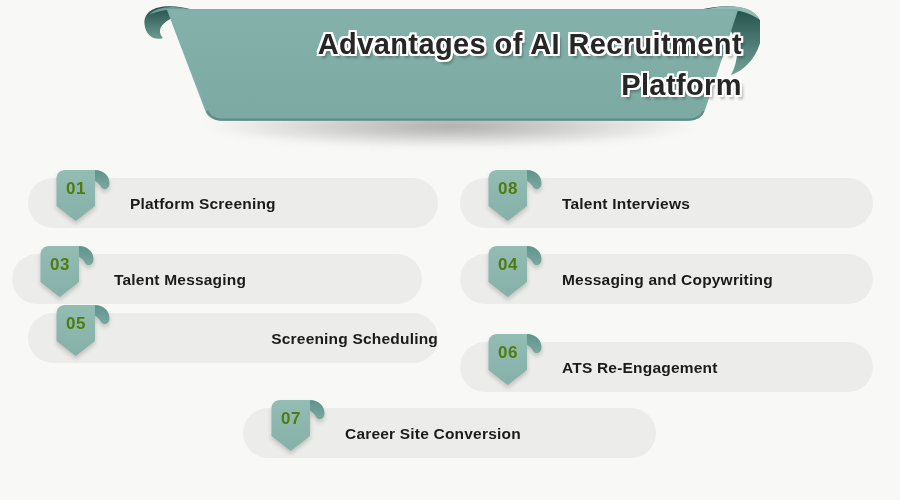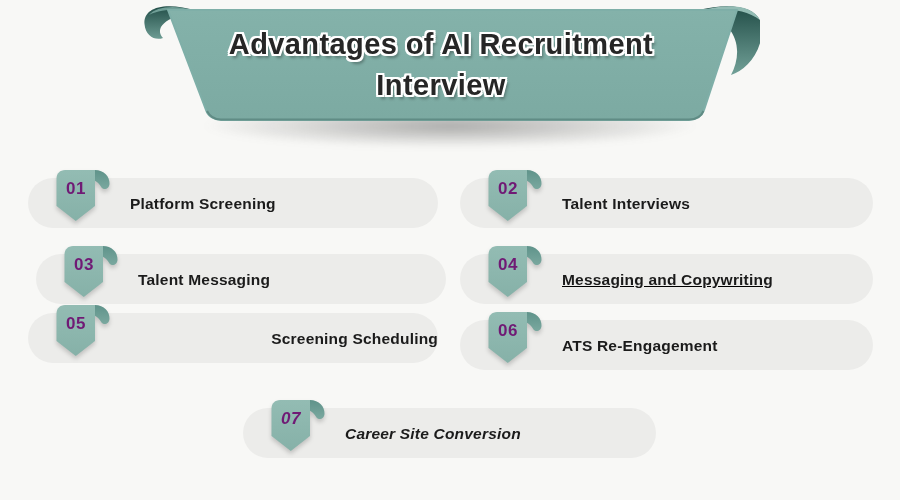--- a/index.html
+++ b/index.html
@@ -10,21 +10,21 @@
   }
   
   .banner-wrap{position:absolute; left:140px; top:0; width:620px; height:160px;}
   .banner-shadow{
     position:absolute; left:60px; top:104px; width:500px; height:44px;
     background:radial-gradient(ellipse at 50% 50%, rgba(50,50,50,.38) 0%, rgba(80,80,80,.18) 42%, rgba(120,120,120,0) 70%);
     filter:blur(3px);
   }
   .banner-svg{position:absolute; left:0; top:0;}
   .banner-title{
-    position:absolute; left:0; right:18px; top:24px; text-align:center;
+    position:absolute; left:0; right:18px; top:24px; text-align:right;
     font-size:29px; font-weight:800; line-height:41px; color:#262626; letter-spacing:.4px;
     text-shadow:
       -2px -2px 0 #fff, 2px -2px 0 #fff, -2px 2px 0 #fff, 2px 2px 0 #fff,
       -2px 0 0 #fff, 2px 0 0 #fff, 0 -2px 0 #fff, 0 2px 0 #fff,
       3px 4px 3px rgba(0,0,0,.32);
   }
   
   .item{
     position:absolute; height:50px; background:#ececea; border-radius:26px;
   }
@@ -33,29 +33,29 @@
     font-size:15.5px; font-weight:700; color:#1b1b1b; letter-spacing:.2px;
     white-space:nowrap;
   }
   .badge{
     position:absolute; left:26px; top:-10px; width:58px; height:58px;
     filter:drop-shadow(0 3px 2px rgba(0,0,0,.18));
   }
   .num{
     position:absolute; left:28px; top:-8px; width:40px; height:38px;
     display:flex; align-items:center; justify-content:center;
-    font-size:17px; font-weight:700; color:#701a75; letter-spacing:.5px;
+    font-size:17px; font-weight:700; color:#4d7c0f; letter-spacing:.5px;
   }
   .i1{left:28px;  top:178px; width:410px;}
   .i2{left:460px; top:178px; width:413px;}
-  .i3{left:36px;  top:254px; width:410px;}
-  .i4{left:460px; top:254px; width:413px;text-decoration:underline;}
+  .i3{left:12px;  top:254px; width:410px;}
+  .i4{left:460px; top:254px; width:413px;}
   .i5{left:28px;  top:313px; width:410px;text-align:right;}
-  .i6{left:460px; top:320px; width:413px;}
-  .i7{left:243px; top:408px; width:413px;font-style:italic;}
+  .i6{left:460px; top:342px; width:413px;}
+  .i7{left:243px; top:408px; width:413px;}
 </style>
 </head>
 <body>
 
 <div class="canvas">
 
   <div class="banner-wrap">
     <div class="banner-shadow"></div>
     <svg class="banner-svg" width="620" height="160" viewBox="0 0 620 160">
       <defs>
@@ -78,21 +78,21 @@
 
       <path d="M558 10 C600 0 625 10 622 34 C619 57 604 71 591 75 C603 52 600 22 558 10 Z" fill="url(#gRollR)"></path>
       <path d="M563 10 C588 3 613 5 620 20 C606 9 585 8 563 10 Z" fill="#93bcb4"></path>
 
       <path d="M28 10 H597 L564 110 C562 116 556 120 549 120 H81 C74 120 68 116 66 110 Z" fill="url(#gBody)" stroke="#7fafa8" stroke-width="2" stroke-linejoin="round"></path>
 
       <path d="M67 111 C70 117 75 119.5 81 119.5 H549 C556 119.5 561 117 563.5 111" fill="none" stroke="#5a867f" stroke-width="2" opacity=".85"></path>
     </svg>
     <div class="banner-title">
       <div>Advantages of AI Recruitment</div>
-      <div>Interview</div>
+      <div>Platform</div>
     </div>
   </div>
 
   <div class="item i1">
     <svg class="badge" viewBox="0 0 58 58">
       <defs>
         <linearGradient id="gFlap" x1="0" y1="0" x2="0" y2="1">
           <stop offset="0" stop-color="#5f938a"></stop>
             <stop offset="1" stop-color="#7aa89f"></stop>
         </linearGradient>
@@ -106,21 +106,21 @@
     </svg>
     <span class="num">01</span>
     <span class="label">Platform Screening</span>
   </div>
 
   <div class="item i2">
     <svg class="badge" viewBox="0 0 58 58">
       <path d="M30 2 H41 C50 2 56 8.5 55.5 16 C55.2 20.5 50.5 22.8 47.5 19.5 C43.5 12.5 37.5 10.3 30 9.8 Z" fill="url(#gFlap)"></path>
       <path d="M41 2 H11 C6 2 2.5 5.5 2.5 10.5 V38 L21.75 53 41 38 Z" fill="url(#gBadge)"></path>
     </svg>
-    <span class="num">02</span>
+    <span class="num">08</span>
     <span class="label">Talent Interviews</span>
   </div>
 
   <div class="item i3">
     <svg class="badge" viewBox="0 0 58 58">
       <path d="M30 2 H41 C50 2 56 8.5 55.5 16 C55.2 20.5 50.5 22.8 47.5 19.5 C43.5 12.5 37.5 10.3 30 9.8 Z" fill="url(#gFlap)"></path>
       <path d="M41 2 H11 C6 2 2.5 5.5 2.5 10.5 V38 L21.75 53 41 38 Z" fill="url(#gBadge)"></path>
     </svg>
     <span class="num">03</span>
     <span class="label">Talent Messaging</span>

